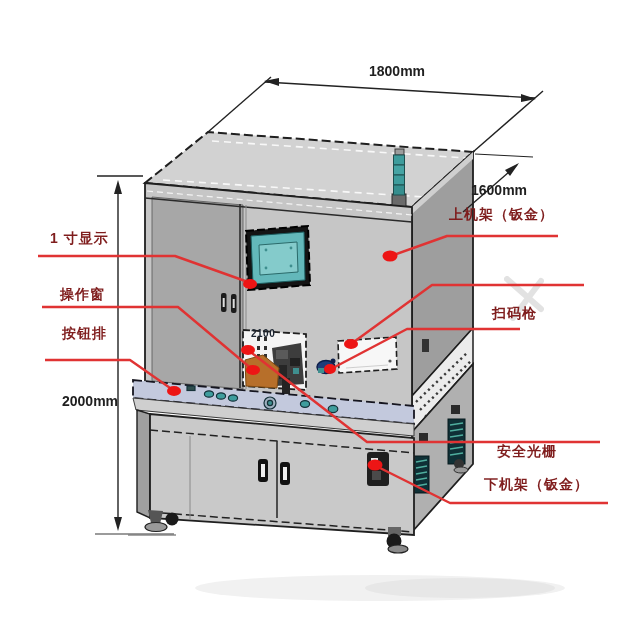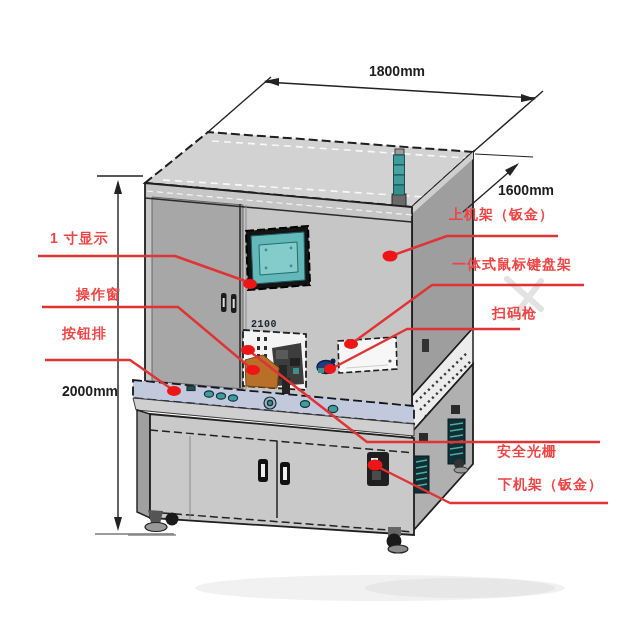--- a/index.html
+++ b/index.html
@@ -1,20 +1,20 @@
 <!DOCTYPE html>
 <html><head>
 <meta charset="utf-8">
 <style>
   html,body{margin:0;padding:0;background:#ffffff;}
   .stage{position:relative;width:640px;height:640px;background:#ffffff;overflow:hidden;
          font-family:"Liberation Sans","DejaVu Sans",sans-serif;}
   .stage svg{position:absolute;left:0;top:0;}
   .lbl{position:absolute;color:#1b1b1b;font-weight:600;white-space:nowrap;line-height:1.1;}
-  .cjk{font-size:14px;letter-spacing:1px;color:#ef4444;}
+  .cjk{font-size:14px;letter-spacing:1px;color:#7f1d1d;}
   .dim{font-size:14px;letter-spacing:0;color:#202020;}
   .tiny{font-size:10px;font-weight:700;color:#1b2430;letter-spacing:0.5px;}
 </style>
 </head>
 <body>
 
 <div class="stage">
 
 <svg width="640" height="640" viewBox="0 0 640 640">
 
@@ -226,27 +226,26 @@
     <ellipse cx="174" cy="391" rx="7" ry="5"></ellipse>
     <ellipse cx="390" cy="256" rx="7.5" ry="5.5"></ellipse>
     <ellipse cx="351" cy="344" rx="7" ry="5"></ellipse>
     <ellipse cx="330" cy="369" rx="6" ry="5"></ellipse>
     <ellipse cx="248" cy="350" rx="7" ry="5"></ellipse>
     <ellipse cx="375" cy="465" rx="7.5" ry="5.5"></ellipse>
   </g>
 </svg>
 
 <div class="lbl dim" style="left:369px;top:64px;">1800mm</div>
-<div class="lbl dim" style="left:498px;top:183px;">1600mm</div>
-<div class="lbl dim" style="left:62px;top:384px;">2000mm</div>
-<div class="lbl tiny" style="left:251px;top:319px;font-family:Liberation Mono, monospace;">2100</div>
+<div class="lbl dim" style="left:471px;top:183px;">1600mm</div>
+<div class="lbl dim" style="left:62px;top:394px;">2000mm</div>
+<div class="lbl tiny" style="left:251px;top:328px;">2100</div>
 
 <div class="lbl cjk" style="left:50px;top:231px;">1 寸显示</div>
-<div class="lbl cjk" style="left:76px;top:287px;">操作窗</div>
+<div class="lbl cjk" style="left:60px;top:287px;">操作窗</div>
 <div class="lbl cjk" style="left:62px;top:326px;">按钮排</div>
 
 <div class="lbl cjk" style="left:449px;top:207px;">上机架（钣金）</div>
-<div class="lbl cjk" style="left:452px;top:257px;">一体式鼠标键盘架</div>
 <div class="lbl cjk" style="left:492px;top:306px;">扫码枪</div>
 <div class="lbl cjk" style="left:497px;top:444px;">安全光栅</div>
-<div class="lbl cjk" style="left:484px;top:477px;margin-left:14px;">下机架（钣金）</div>
+<div class="lbl cjk" style="left:484px;top:477px;">下机架（钣金）</div>
 
 </div>
 
 </body></html>

